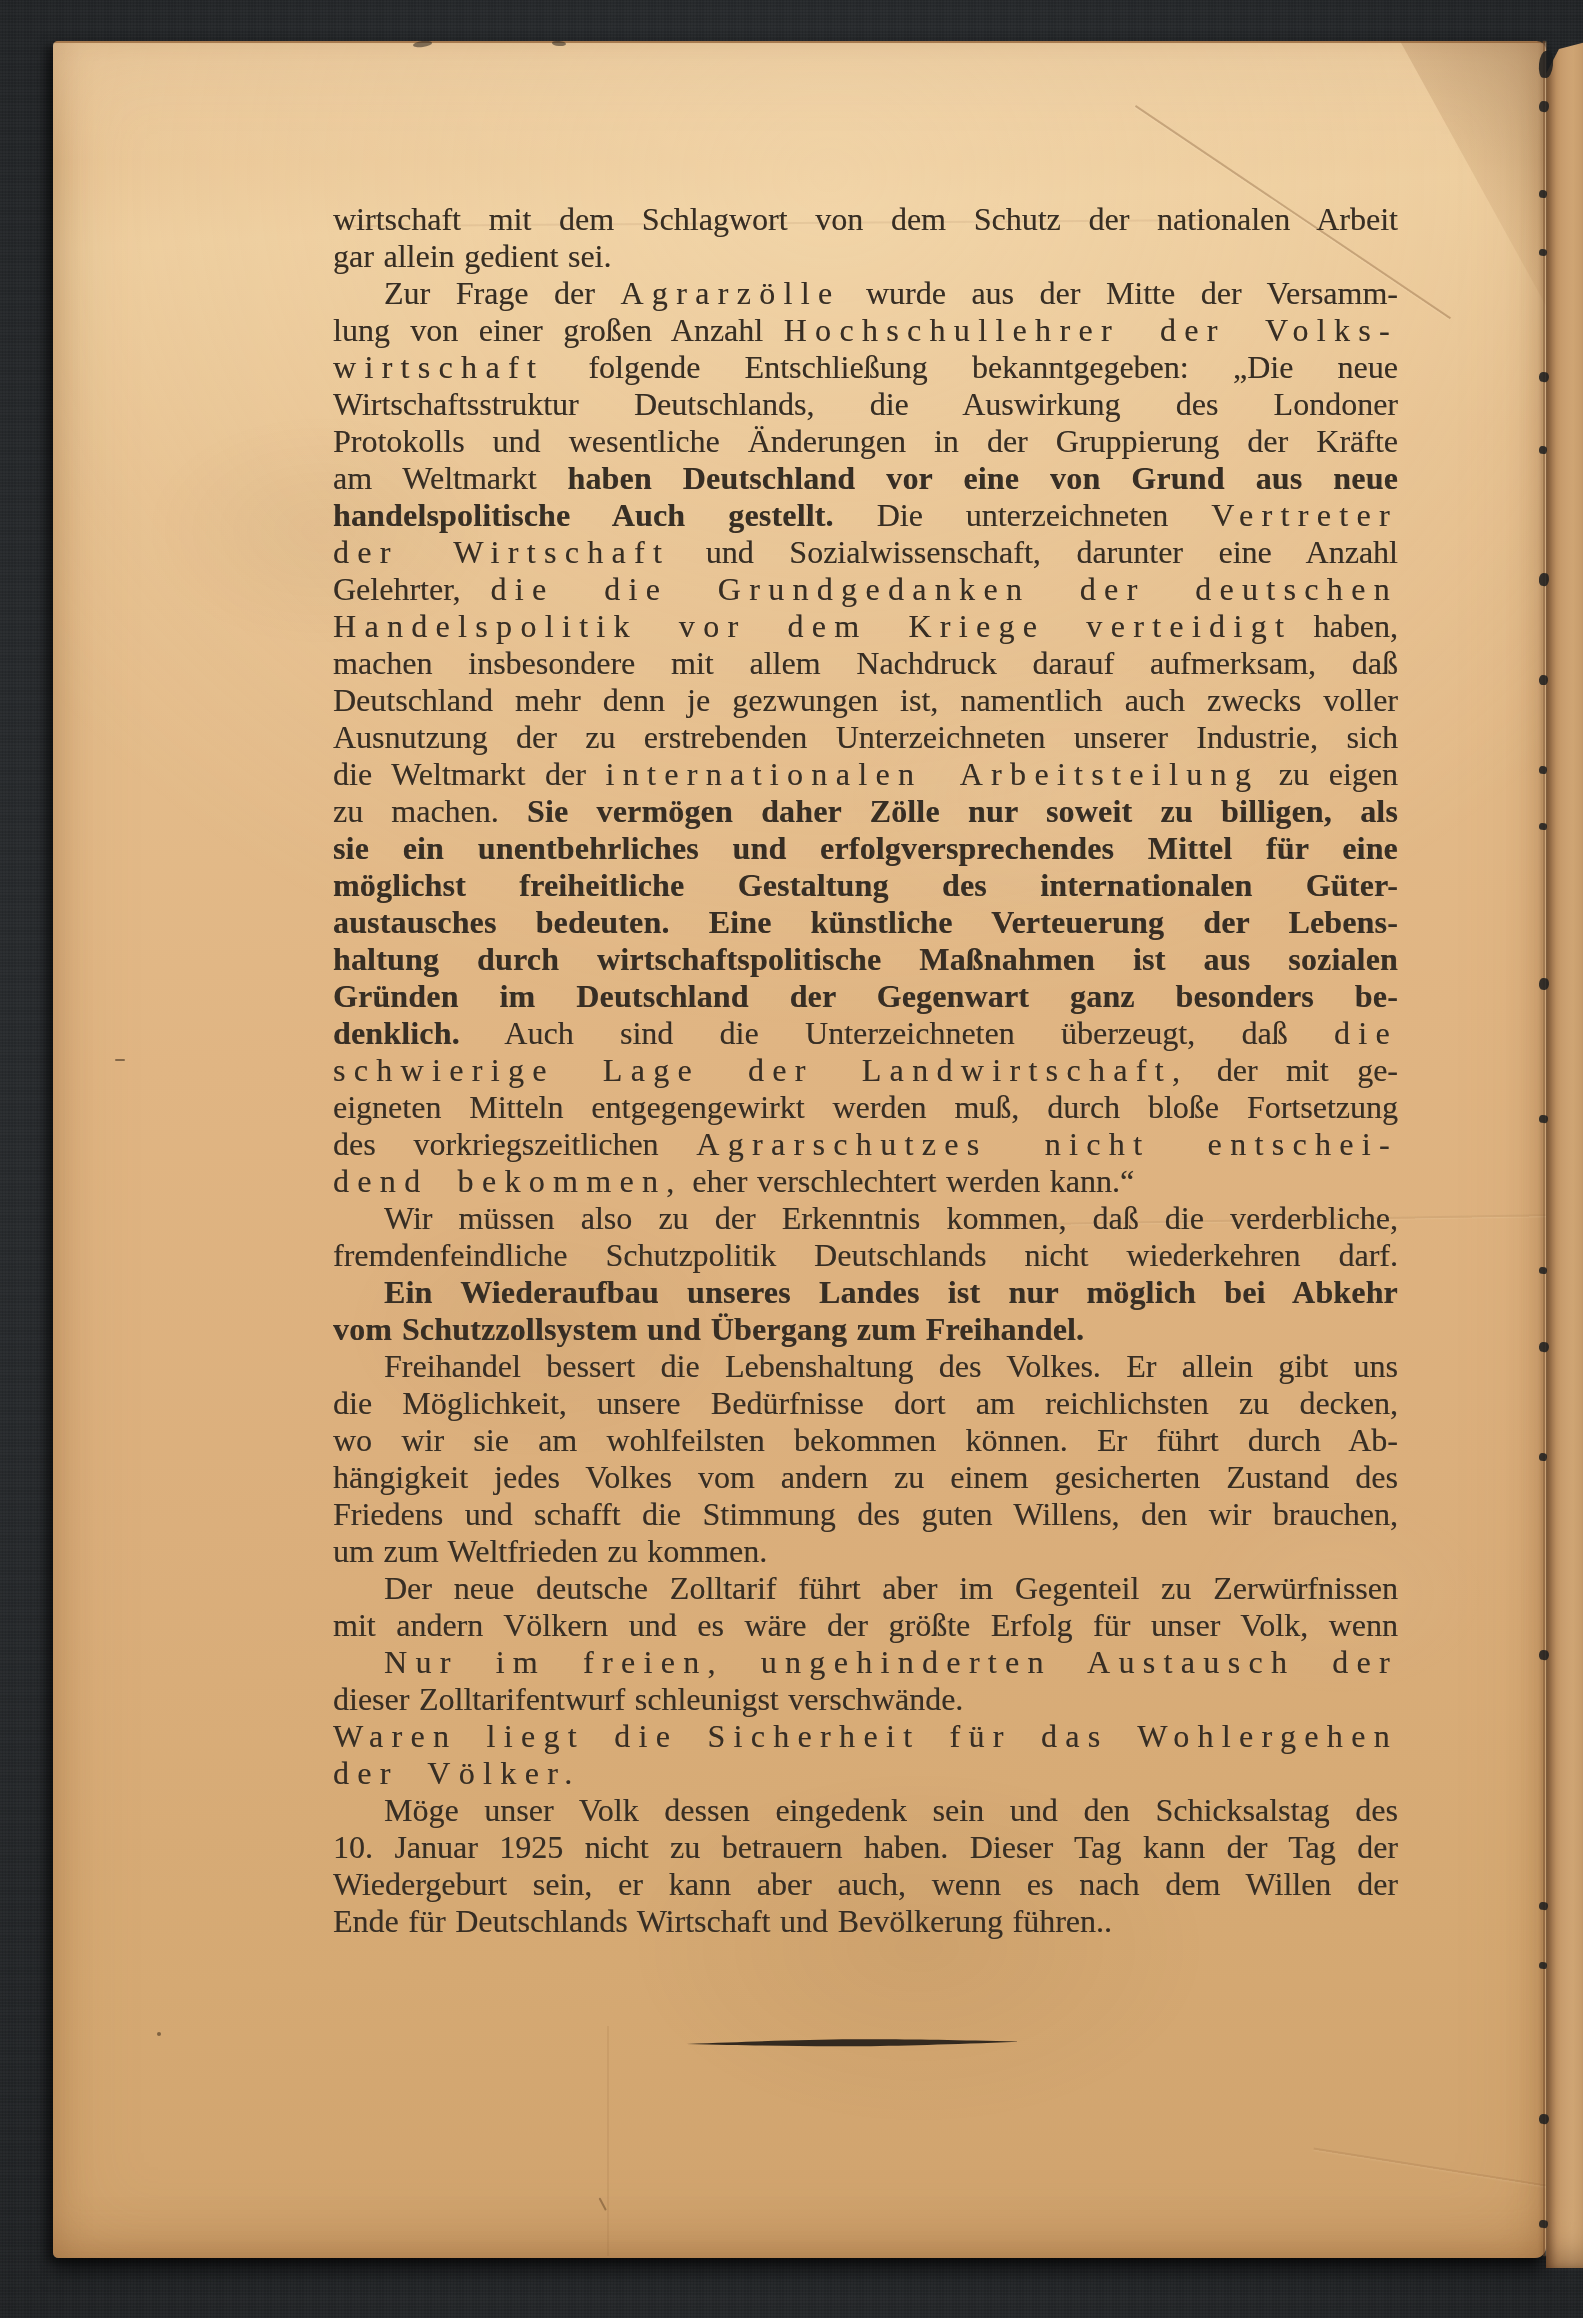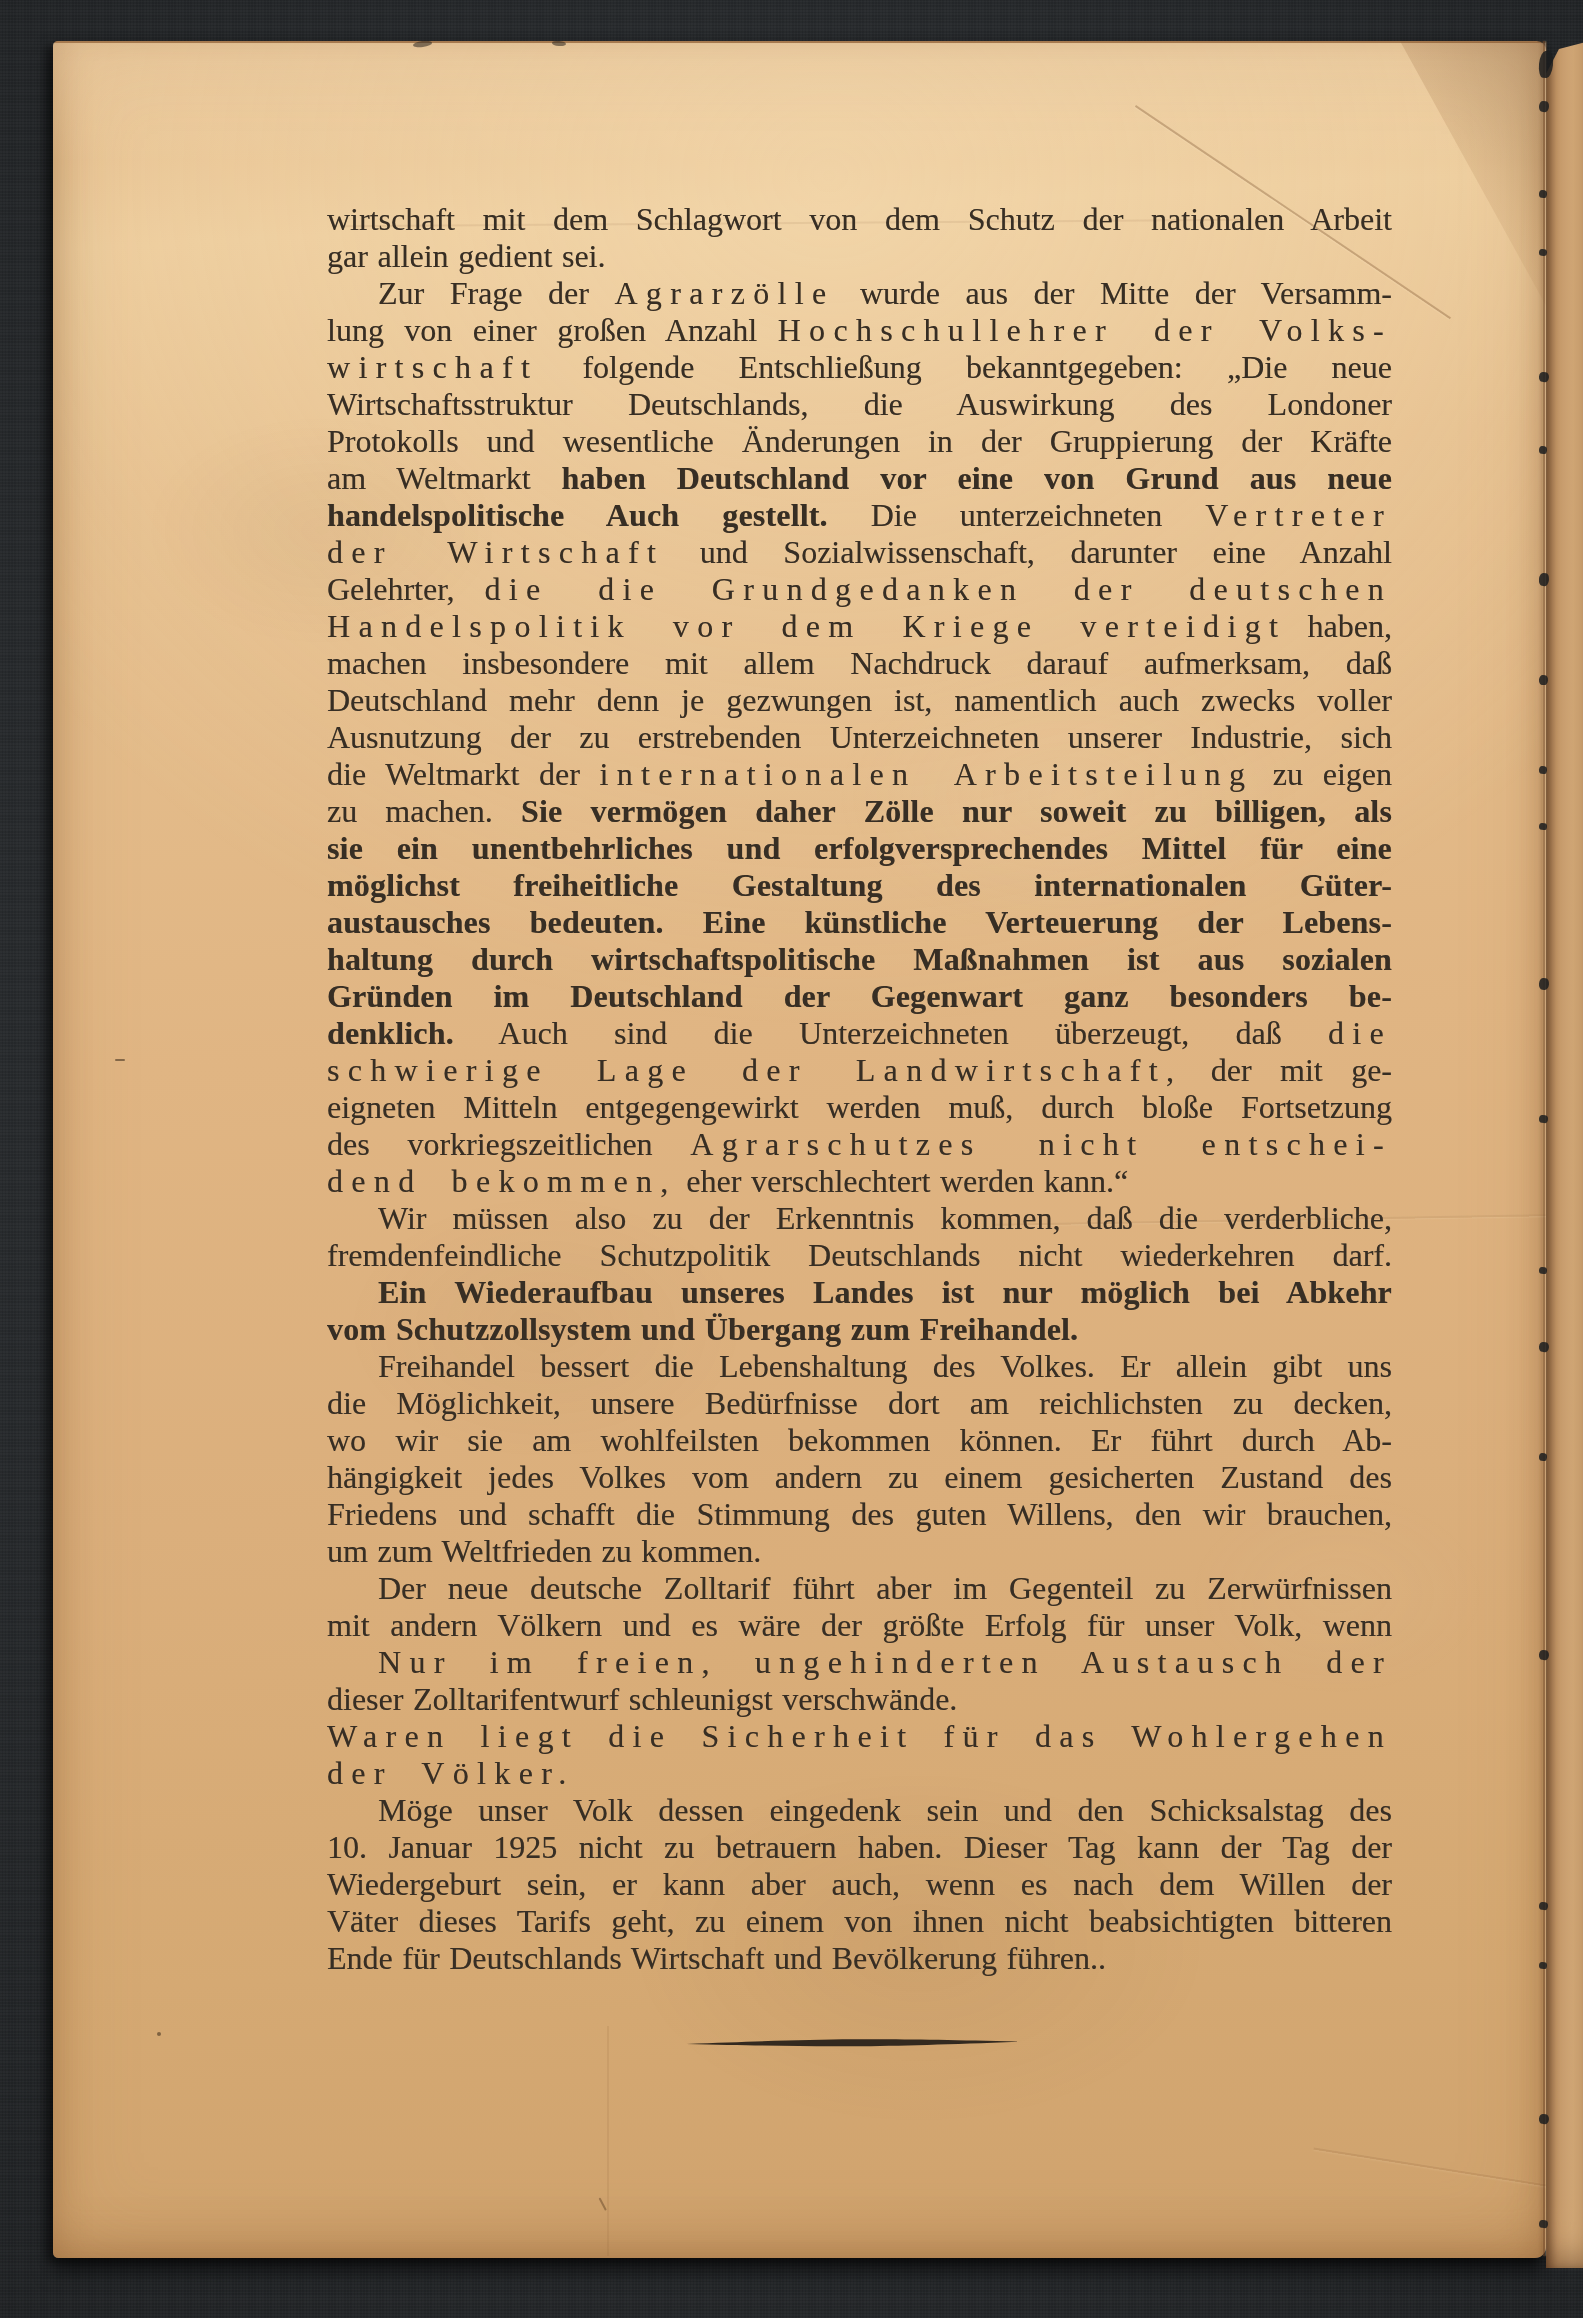--- a/index.html
+++ b/index.html
@@ -69,21 +69,21 @@
   }
   .edge-crease{
     position:absolute;left:1543px;top:41px;width:2.4px;height:2215px;pointer-events:none;
     background:linear-gradient(180deg,rgba(110,70,40,.55),rgba(92,60,35,.32) 40%,rgba(110,70,40,.55));
     box-shadow:0.8px 0 1.6px rgba(255,236,202,.35), -1.6px 0 3.2px rgba(80,50,30,.28);
   }
   .notch{position:absolute;left:1539px;background:#1c1d1f;opacity:.85;
     border-radius:45% / 60%;transform:rotate(6deg);}
   
   .text{
-    position:absolute;left:274px;top:158px;width:1065px;
+    position:absolute;left:280px;top:158px;width:1065px;
     font-size:32px;line-height:37px;color:#372e24;
     text-shadow:0.2px 0.3px 0.6px rgba(56,45,33,.45);
     word-spacing:.05em;
   }
   .line{text-align:justify;text-align-last:justify;white-space:nowrap;}
   .line.end{text-align-last:left;}
   .line.ind{text-indent:51px;}
   .b{font-weight:bold;letter-spacing:.005em;}
   .sp{letter-spacing:.26em;word-spacing:.40em;}
   
@@ -148,21 +148,20 @@
         <div class="line end"><span class="">um zum Weltfrieden zu kommen.</span></div>
         <div class="line ind"><span class="">Der neue deutsche Zolltarif führt aber im Gegenteil zu Zerwürfnissen</span></div>
         <div class="line"><span class="">mit andern Völkern und es wäre der größte Erfolg für unser Volk, wenn</span></div>
         <div class="line ind"><span class=" sp">Nur im freien, ungehinderten Austausch der</span></div>
         <div class="line end"><span class="">dieser Zolltarifentwurf schleunigst verschwände.</span></div>
         <div class="line"><span class=" sp">Waren liegt die Sicherheit für das Wohlergehen</span></div>
         <div class="line end"><span class=" sp">der Völker.</span></div>
         <div class="line ind"><span class="">Möge unser Volk dessen eingedenk sein und den Schicksalstag des</span></div>
         <div class="line"><span class="">10. Januar 1925 nicht zu betrauern haben. Dieser Tag kann der Tag der</span></div>
         <div class="line"><span class="">Wiedergeburt sein, er kann aber auch, wenn es nach dem Willen der</span></div>
-        <div class="line"><span class="">Väter dieses Tarifs geht, zu einem von ihnen nicht beabsichtigten bitteren</span></div>
         <div class="line end"><span class="">Ende für Deutschlands Wirtschaft und Bevölkerung führen..</span></div>
       </div>
 
     <svg class="rule" width="336" height="9.5" viewBox="0 0 424 12">
       <path d="M2 6 C 90 3.2, 152 1.6, 212 1.6 C 272 1.6, 334 3.2, 422 6
                C 334 8.8, 272 10.4, 212 10.4 C 152 10.4, 90 8.8, 2 6 Z" fill="#33291f"></path>
     </svg>
   </div>
 
   <div class="sliver"></div>

